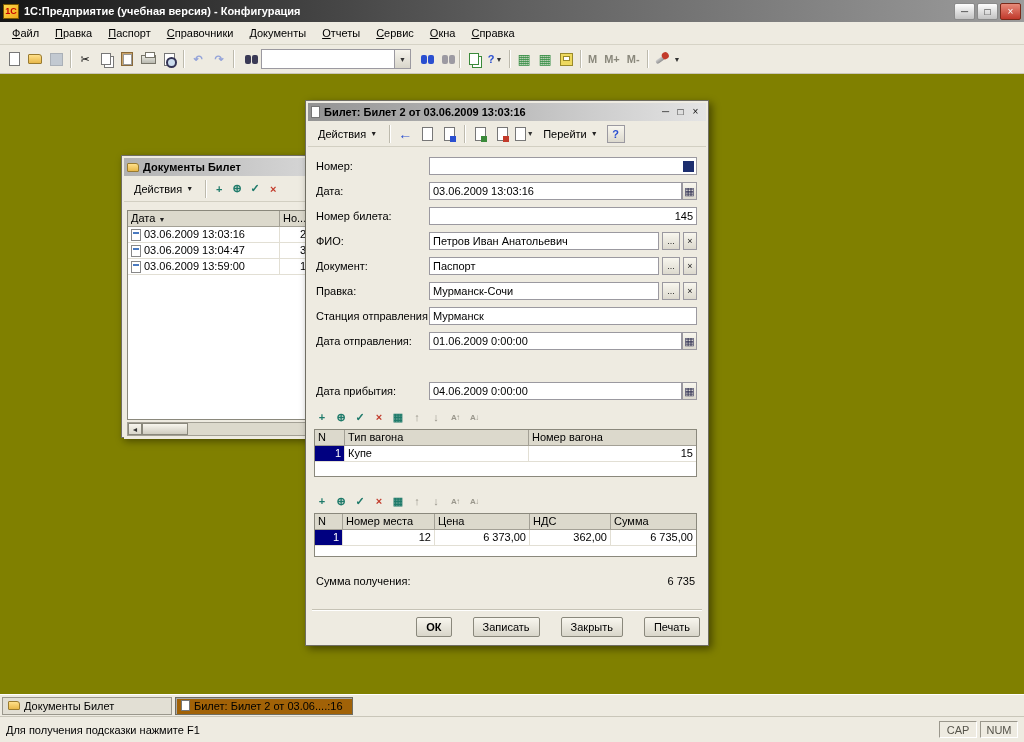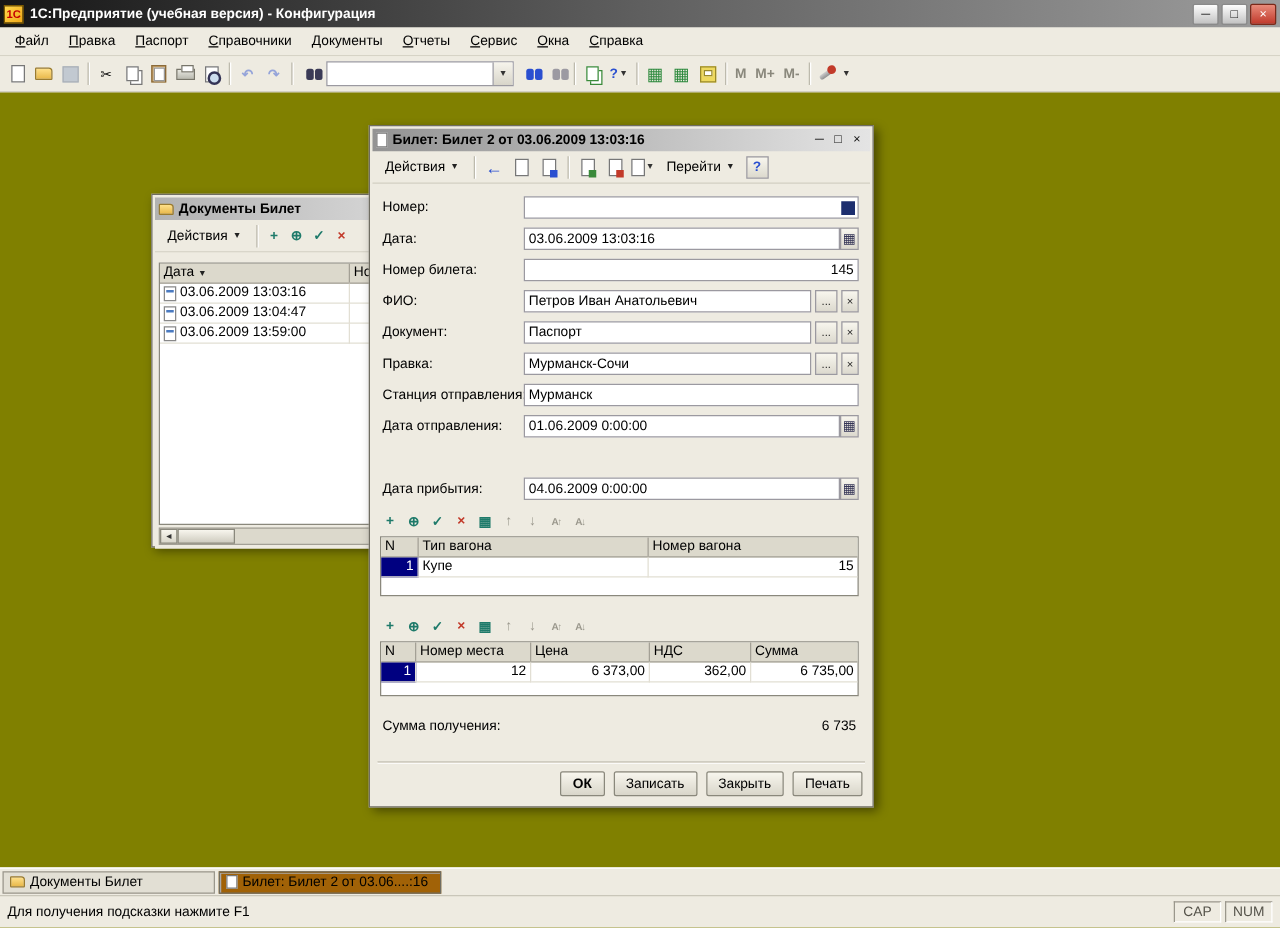--- a/index.html
+++ b/index.html
@@ -103,21 +103,21 @@
     white-space:nowrap;overflow:hidden}
   .g-last{flex:1;border-right:none}
   .sel{background:#000080;color:#fff}
   .ra{text-align:right}
 
   .total-row{position:absolute;left:6px;width:383px;height:16px}
   .total-label{position:absolute;left:2px;line-height:16px}
   .total-val{position:absolute;right:2px;line-height:16px}
 
   .btn-sep{position:absolute;left:4px;width:390px;border-top:1px solid #c5c2b5;box-shadow:0 1px 0 #fff}
-  .dlg-buttons{position:absolute;right:6px;display:flex;gap:7px}
+  .dlg-buttons{position:absolute;right:6px;display:flex;gap:21px}
   .dlg-btn{height:20px;padding:0 9px;border:1px solid #8a887c;border-radius:2px;
     background:linear-gradient(#f8f6ee,#d9d6ca);font-family:inherit;font-size:11px;line-height:18px}
   .dlg-btn.bold{font-weight:bold}
 
   
   .docs-body{position:relative;height:237px;background:#eeebe1}
   .doc-ico{width:10px;height:12px;background:#fff;border:1px solid #888;position:relative;flex:0 0 auto}
   .doc-ico::after{content:'';position:absolute;left:1px;top:2px;width:6px;height:2px;background:#4a7ac0}
   .cell-flex{display:flex;align-items:center;gap:3px}
   .hscroll{position:absolute;left:3px;bottom:3px;width:275px;height:14px;display:flex;background:#dcd9cc;border:1px solid #a3a095}
@@ -286,21 +286,21 @@
       <div class="hscroll">
         <span class="sb-btn">◄</span>
         <div class="sb-track">
           <div class="sb-thumb"></div>
         </div>
         <span class="sb-btn">►</span>
       </div>
     </div>
   </div>
 
-  <div class="window" style="left:295px;top:26px;width:404px;height:546px;z-index:10">
+  <div class="window" style="left:305px;top:26px;width:404px;height:546px;z-index:10">
     <div class="win-title active">
       <span class="page" style="width:9px;height:12px"></span>
       <span>Билет: Билет 2 от 03.06.2009 13:03:16</span>
       <span class="w-btns">
         <span class="w-ctl">─</span>
         <span class="w-ctl">□</span>
         <span class="w-ctl">×</span>
       </span>
     </div>
 

